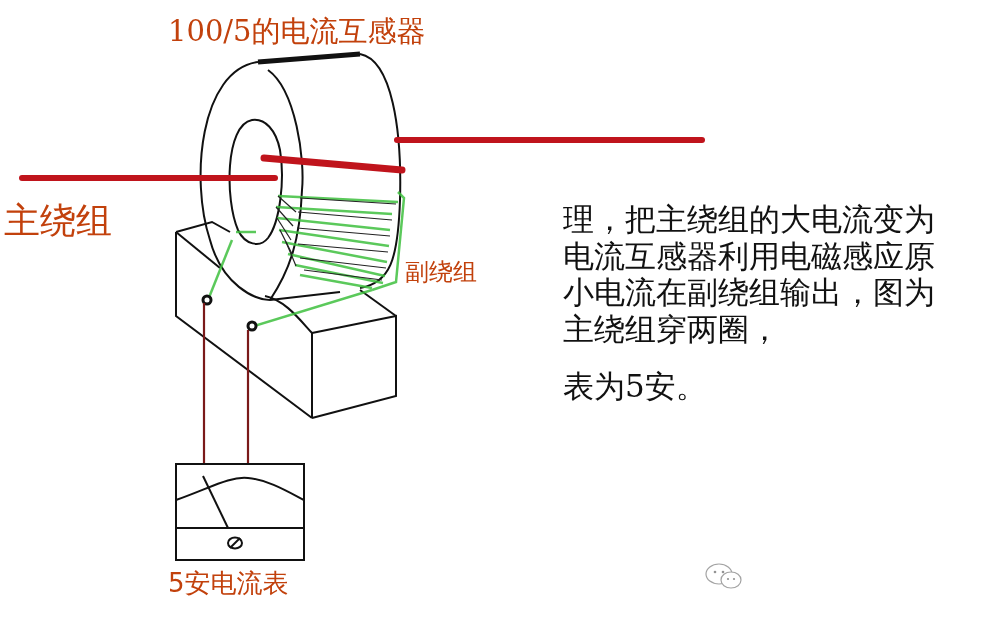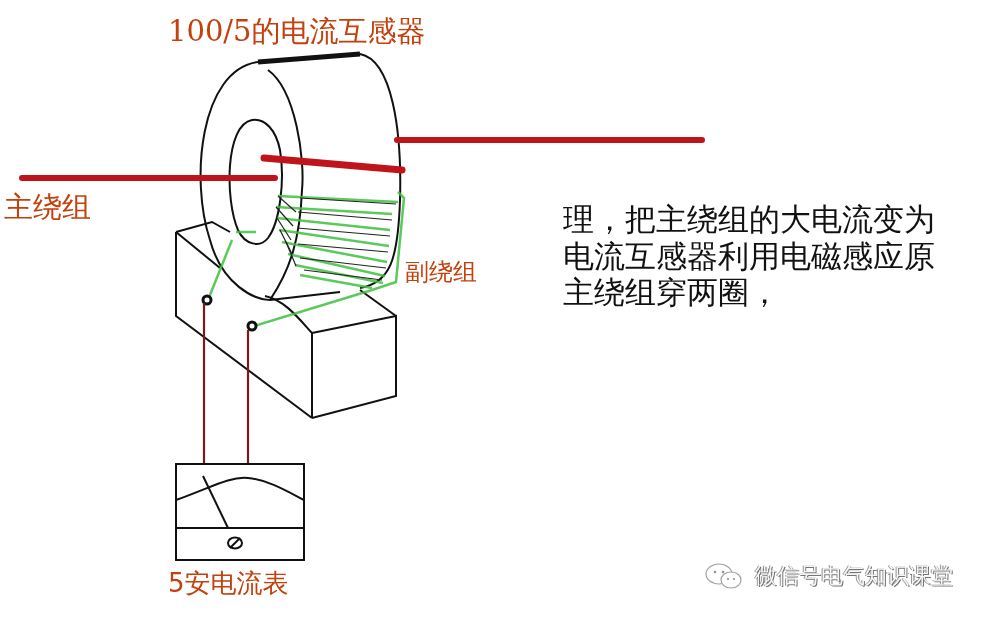--- a/index.html
+++ b/index.html
@@ -1,21 +1,21 @@
 <!DOCTYPE html>
 <html><head>
 <meta charset="utf-8">
 <style>
   html, body { margin:0; padding:0; background:#ffffff; }
   body { width:996px; height:620px; position:relative; overflow:hidden;
          font-family:"DejaVu Sans", "Liberation Sans", sans-serif; color:#111; }
   #diagram { position:absolute; left:0; top:0; width:996px; height:620px; }
   .label { position:absolute; color:#c2410c; white-space:nowrap; }
   #title { left:168px; top:12px; font-size:29px; font-family:"DejaVu Serif", serif; letter-spacing:0px; }
-  #primary-label { left:4px; top:188px; font-size:29px; }
+  #primary-label { left:4px; top:197px; font-size:36px; }
   #secondary-label { left:405px; top:256px; font-size:24px; }
   #meter-label { left:168px; top:566px; font-size:26px; }
   .para { position:absolute; left:563px; width:430px; font-size:31px; line-height:36.5px;
           font-family:"DejaVu Serif", serif; color:#111; }
   #para1 { top:201px; }
   #para2 { top:368px; }
   .para div { white-space:nowrap; }
   #watermark { position:absolute; left:703px; top:561px; height:30px; display:flex; align-items:center;
                color:#f4f4f4; font-size:22px; text-shadow: 1px 1px 0 #666, -1px 0 0 #888; opacity:0.9; }
   #watermark .wm-icon { width:42px; height:30px; position:relative; margin-right:10px; }
@@ -105,31 +105,32 @@
 </svg>
 
 <div id="title" class="label">100/5的电流互感器</div>
 <div id="primary-label" class="label">主绕组</div>
 <div id="secondary-label" class="label">副绕组</div>
 <div id="meter-label" class="label">5安电流表</div>
 
 <div id="para1" class="para">
   <div>理，把主绕组的大电流变为</div>
   <div>电流互感器利用电磁感应原</div>
+  <div>小电流在副绕组输出，图为</div>
   <div>主绕组穿两圈，</div>
 </div>
 
 <div id="para2" class="para">
+  <div>表为5安。</div>
 </div>
 
 <div id="watermark">
   <span class="wm-icon">
     <svg width="42" height="30" viewBox="0 0 42 30">
       <ellipse cx="16" cy="13" rx="13" ry="10" fill="#fff" stroke="#999" stroke-width="1.2"></ellipse>
       <ellipse cx="28" cy="19" rx="10" ry="8" fill="#fff" stroke="#999" stroke-width="1.2"></ellipse>
       <circle cx="12" cy="11" r="1.3" fill="#888"></circle>
         <circle cx="20" cy="11" r="1.3" fill="#888"></circle>
       <circle cx="25" cy="18" r="1.1" fill="#888"></circle>
         <circle cx="31" cy="18" r="1.1" fill="#888"></circle>
     </svg>
   </span>
-  <span>微信号电气知识课堂</span>
 </div>
 
 </body></html>

